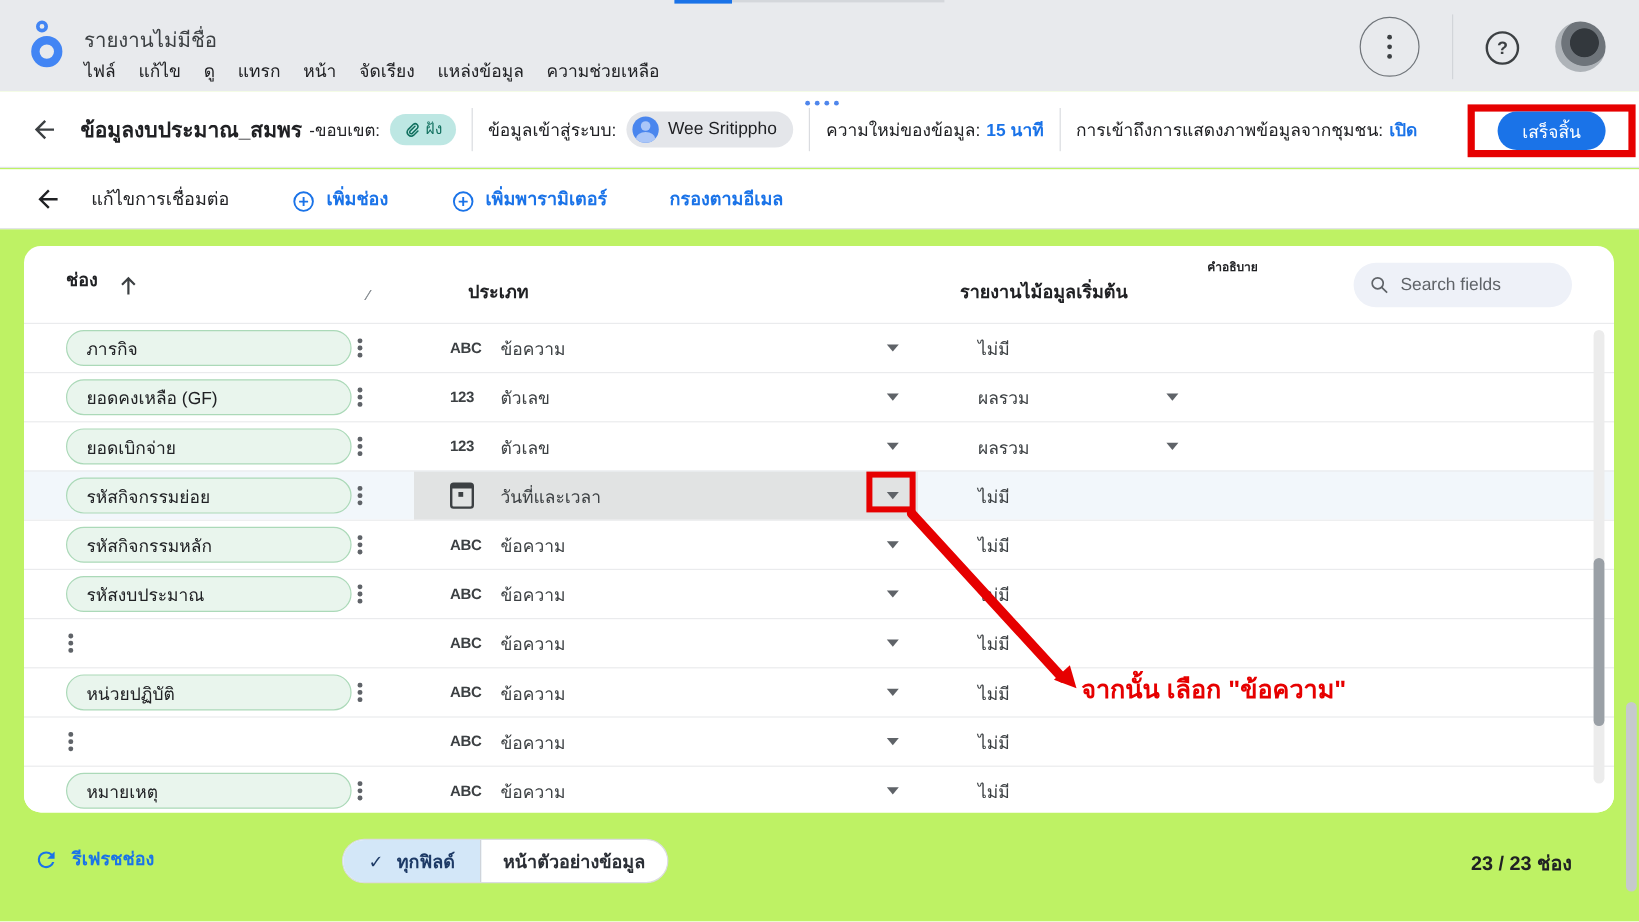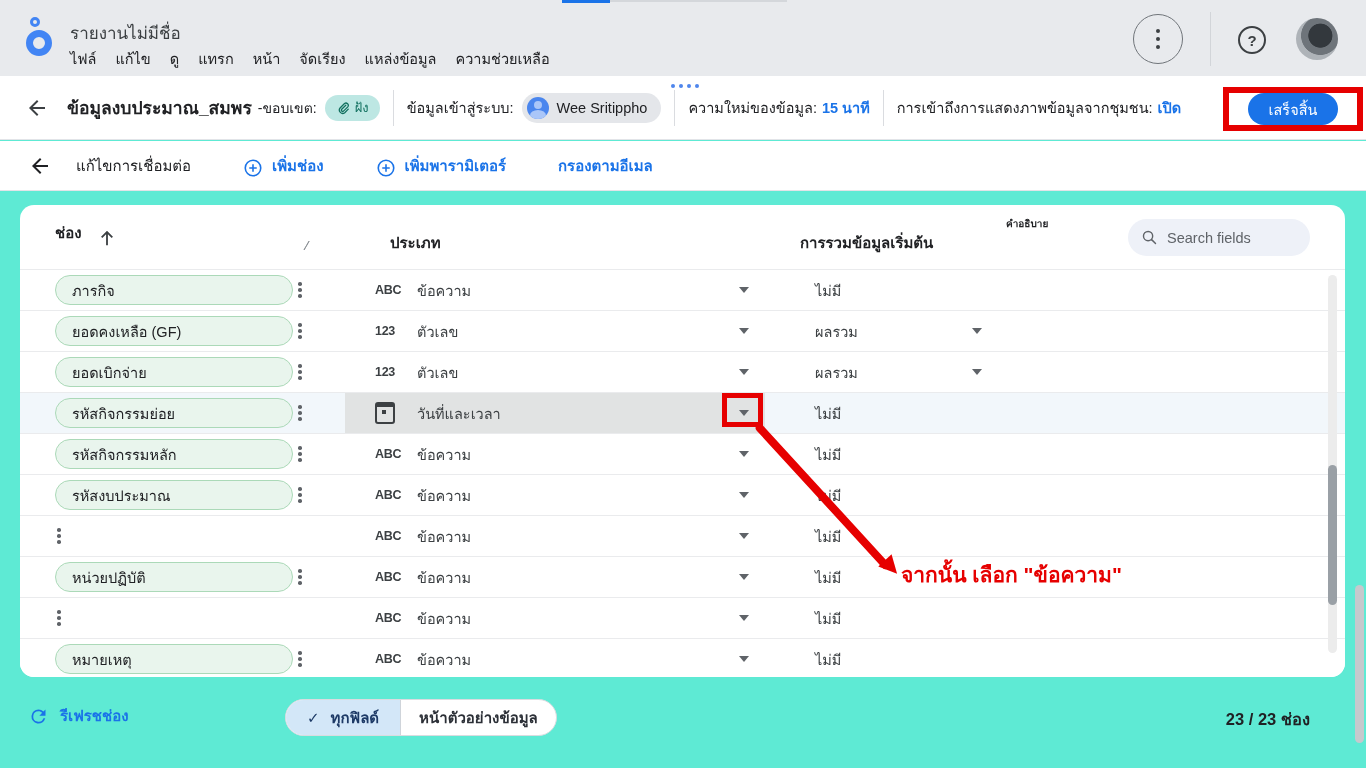--- a/index.html
+++ b/index.html
@@ -1,18 +1,18 @@
 <!DOCTYPE html>
 <html><head>
 <meta charset="utf-8">
 <style>
   * { margin:0; padding:0; box-sizing:border-box; }
   html,body { width:1366px; height:768px; overflow:hidden; }
   body { font-family:"Liberation Sans","DejaVu Sans",sans-serif; }
-  .screen { position:relative; width:1366px; height:768px; background:#5eead4; overflow:hidden;text-decoration:underline; }
+  .screen { position:relative; width:1366px; height:768px; background:#bef264; overflow:hidden;text-decoration:underline; }
 
   
   .app-header { position:absolute; left:0; top:0; width:1366px; height:76px; background:#e8eaed; }
   .strip-blue { position:absolute; left:562px; top:0; width:48px; height:3px; background:#1a73e8; }
   .strip-gray { position:absolute; left:610px; top:0; width:177px; height:2px; background:#d4d7db; }
   .logo { position:absolute; left:24px; top:17px; width:38px; height:42px; }
   .logo .big { position:absolute; left:2px; top:13px; width:26px; height:26px; border:7px solid #4285f4; border-radius:50%; }
   .logo .small { position:absolute; left:6px; top:0; width:10px; height:10px; border:3px solid #4285f4; border-radius:50%; }
   .app-title { position:absolute; left:70px; top:19px; font-size:17px; color:#3c4043; }
   .menu-row { position:absolute; left:70px; top:47px; display:flex; gap:19px; font-size:14.5px; color:#202124; }
@@ -189,21 +189,21 @@
   </div>
 
   <div class="card">
     <div class="card-head">
       <span class="h-field">ช่อง</span>
       <svg class="h-sort" viewBox="0 0 24 24">
           <path d="M12 4l-6.5 6.5 1.4 1.4L11 7.8V20h2V7.8l4.1 4.1 1.4-1.4z" fill="#3c4043"></path>
         </svg>
       <span class="h-resize">⁄⁄</span>
       <span class="h-type">ประเภท</span>
-      <span class="h-agg">การรวมข้อมูลเริ่มต้น</span>
+      <span class="h-agg">รายงานไม้อมูลเริ่มต้น</span>
       <span class="h-desc">คำอธิบาย</span>
       <span class="search-pill">
         <svg width="17" height="17" viewBox="0 0 24 24">
             <circle cx="10" cy="10" r="6.5" fill="none" stroke="#5f6368" stroke-width="2"></circle>
             <path d="M15 15l5.5 5.5" stroke="#5f6368" stroke-width="2" stroke-linecap="round"></path>
           </svg>
         <input type="text" placeholder="Search fields" style="">
       </span>
     </div>
     <div class="rows">

